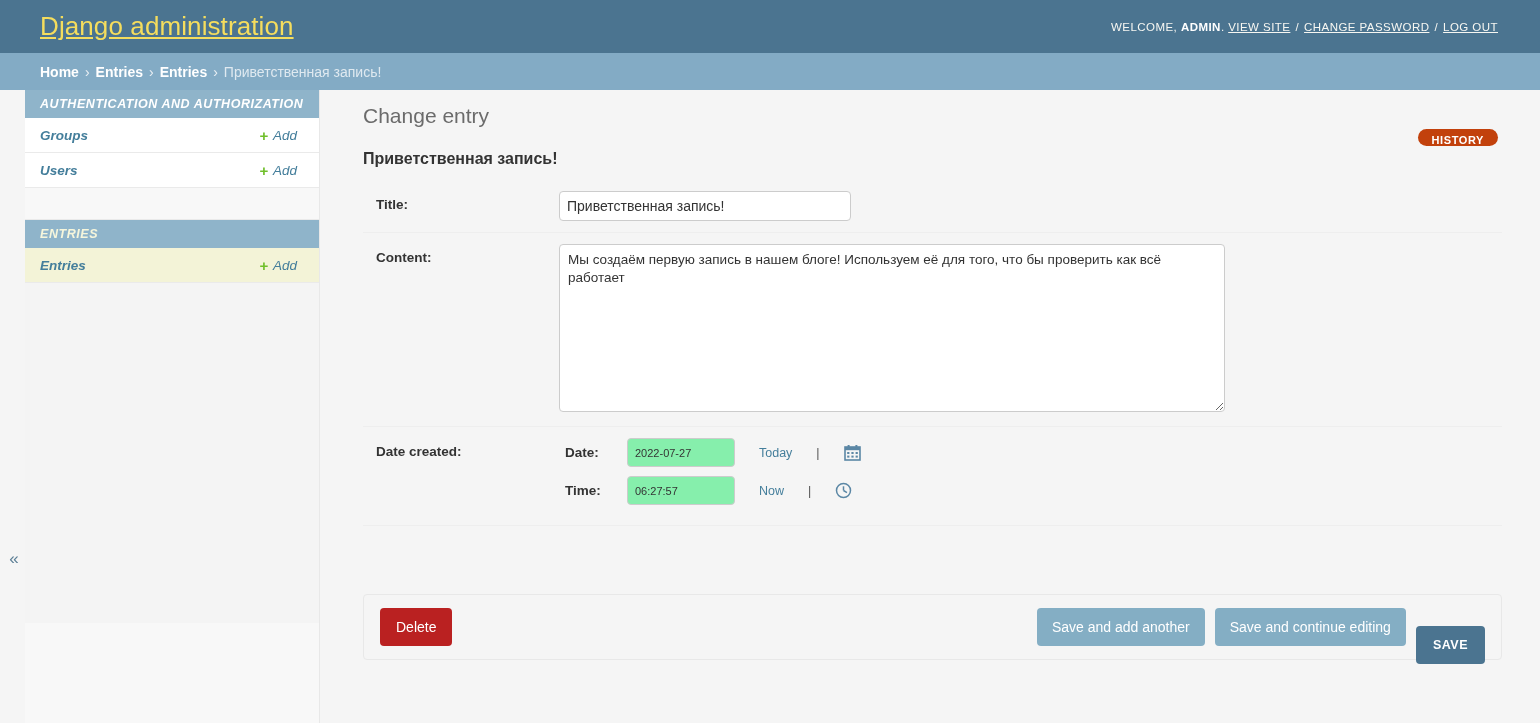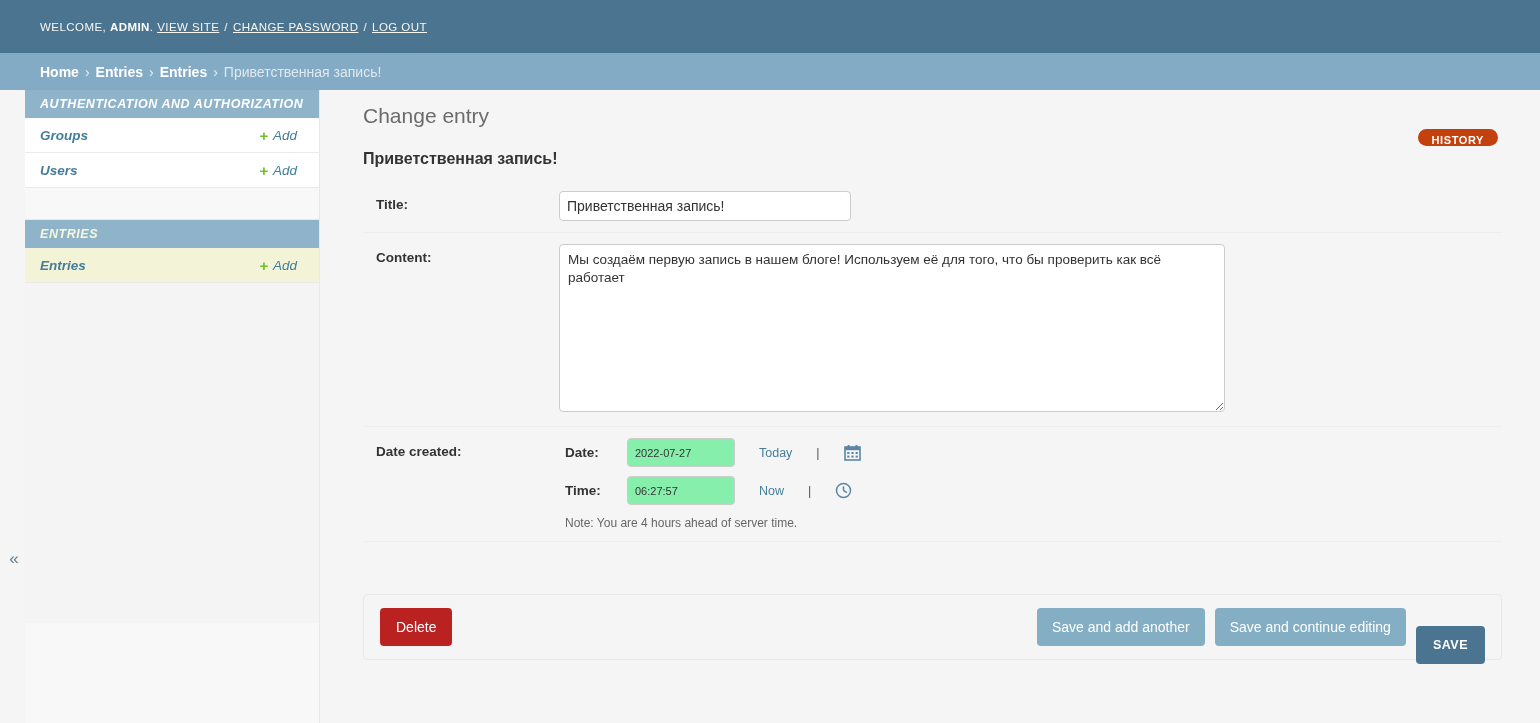--- a/index.html
+++ b/index.html
@@ -303,20 +303,21 @@
     padding: 12px 17px;
     margin-left: 10px;
     margin-top: 36px;
   }
   .spacer { flex: 1; }
 </style>
 </head>
 <body>
 
 <div id="branding-header">
+  <a id="site-name" href="#">Django administration</a>
   <div id="user-tools">
     <span class="plain">WELCOME,</span>
     <span>&nbsp;</span>
     <span class="strong">ADMIN</span>
     <span class="plain">.</span>
     <span>&nbsp;</span>
     <a href="#">VIEW SITE</a>
     <span class="sep">/</span>
     <a href="#">CHANGE PASSWORD</a>
     <span class="sep">/</span>
@@ -434,21 +435,20 @@
               <span class="pipe">|</span>
               <span class="icon-btn">
                 <svg width="17" height="17" viewBox="0 0 17 17" aria-hidden="true">
                   <circle cx="8.5" cy="8.5" r="7" fill="none" stroke="#5b87a5" stroke-width="1.5"></circle>
                   <line x1="8.5" y1="8.5" x2="8.5" y2="4.3" stroke="#5b87a5" stroke-width="1.5"></line>
                   <line x1="8.5" y1="8.5" x2="12" y2="10.6" stroke="#5b87a5" stroke-width="1.5"></line>
                 </svg>
               </span>
             </div>
 
-            <div class="tz-note">Note: You are 4 hours ahead of server time.</div>
           </div>
         </div>
       </form>
 
       <div id="submit-row">
         <button type="button" class="btn btn-delete">Delete</button>
         <div class="spacer"></div>
         <button type="button" class="btn btn-light">Save and add another</button>
         <button type="button" class="btn btn-light">Save and continue editing</button>
         <button type="submit" class="btn btn-default">SAVE</button>

